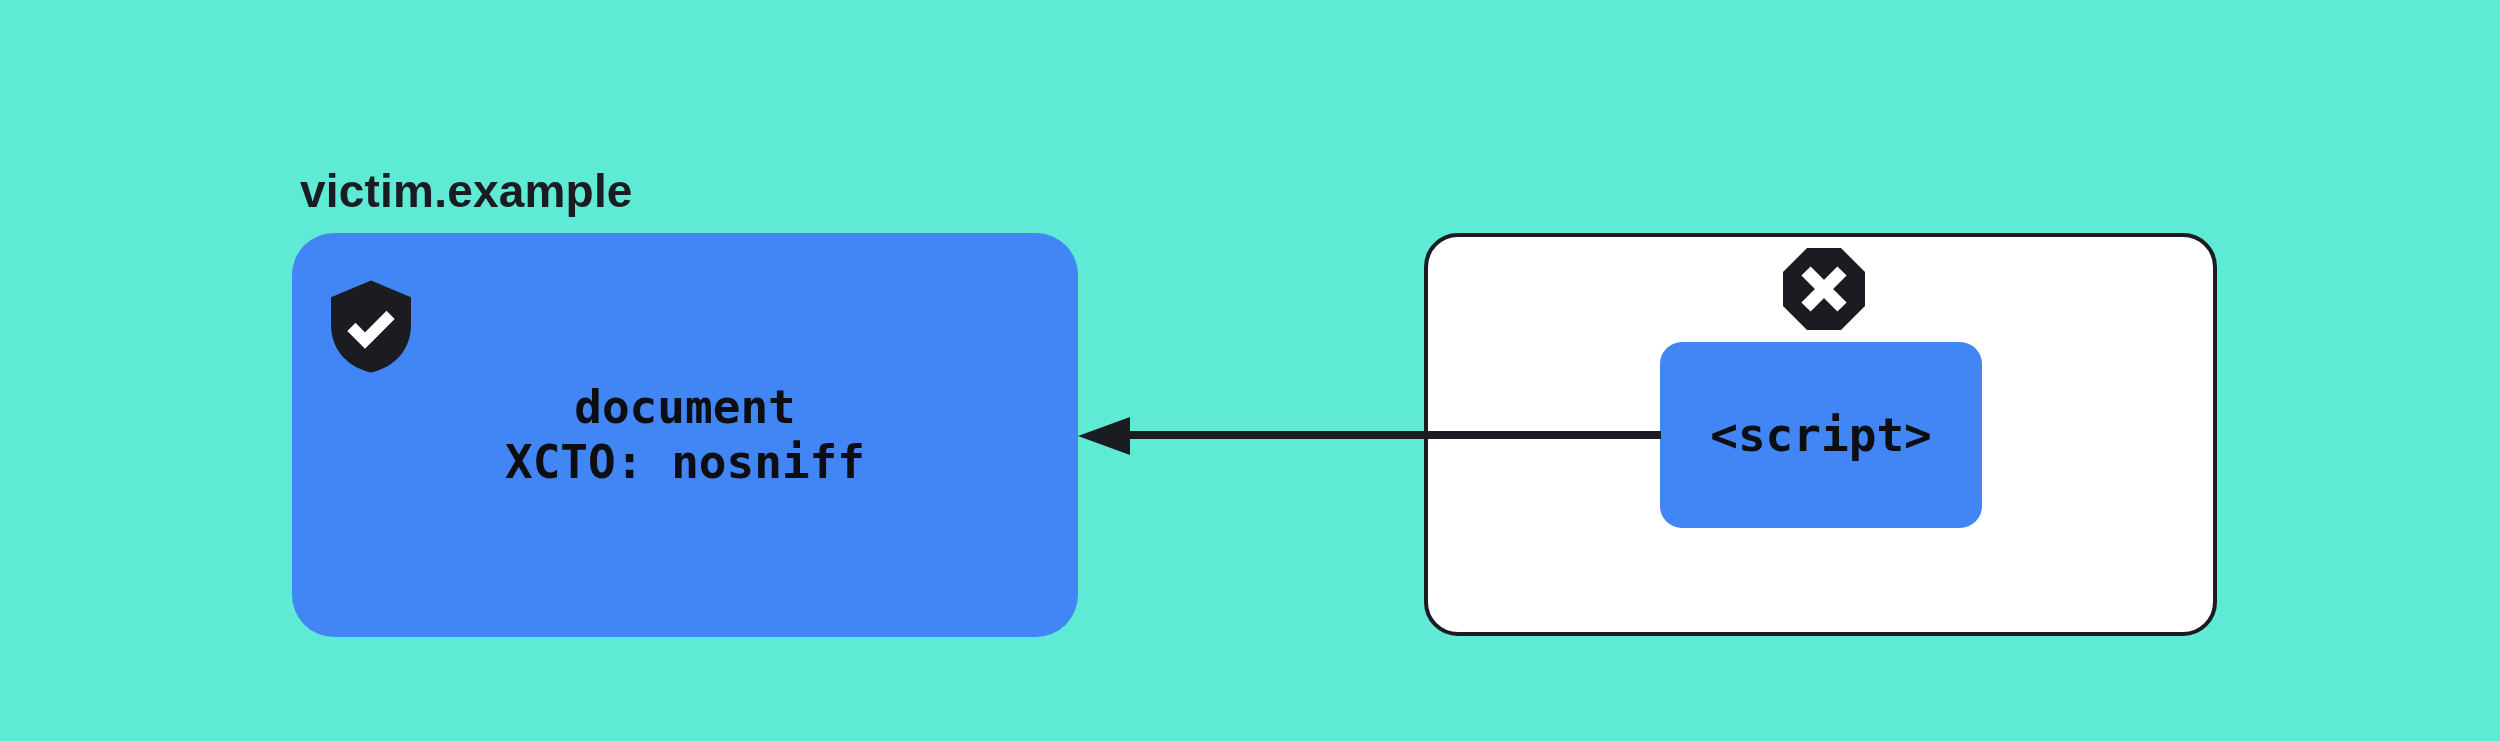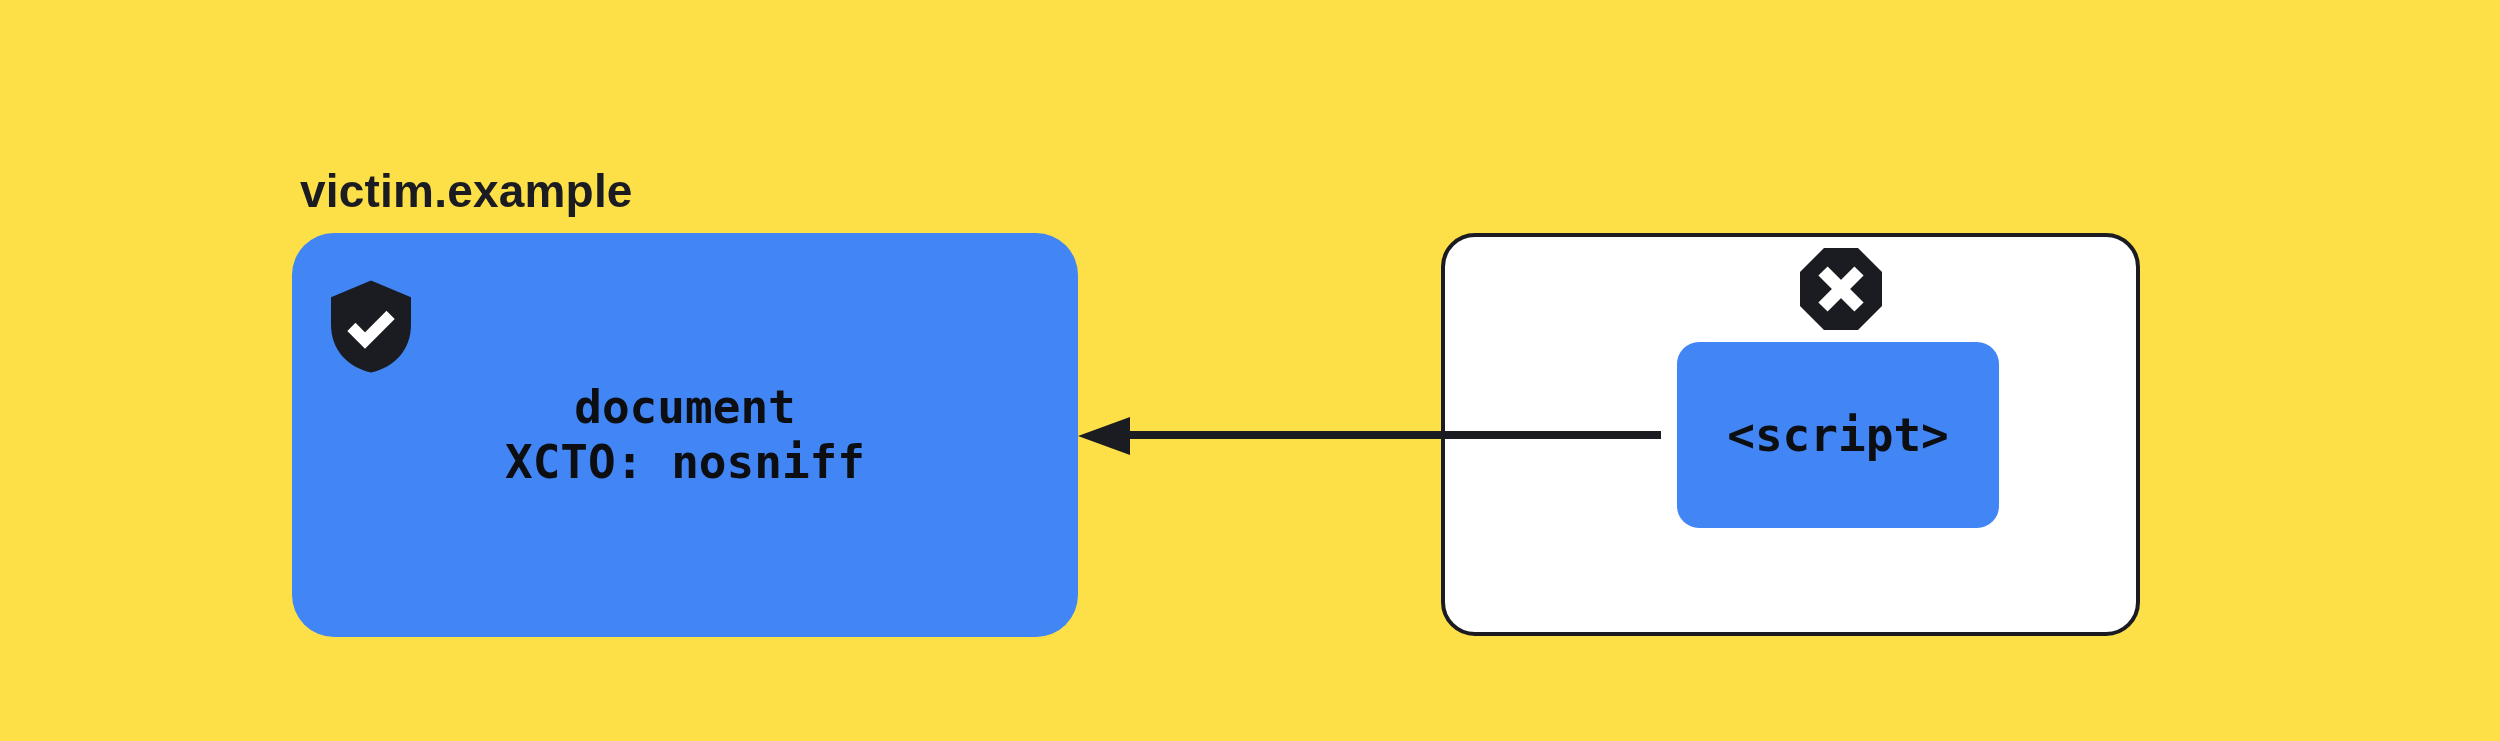--- a/index.html
+++ b/index.html
@@ -8,21 +8,21 @@
   }
   html, body {
     margin: 0;
     padding: 0;
     background: #ffffff;
   }
   .canvas {
     position: relative;
     width: 2500px;
     height: 741px;
-    background: #fde047;
+    background: #5eead4;
     overflow: hidden;
     font-family: "Liberation Sans", sans-serif;
   }
 
   
   .domain-label {
     position: absolute;
     font-weight: 700;
     font-size: 46px;
     line-height: 1;
@@ -68,27 +68,26 @@
     flex-direction: column;
     align-items: center;
     justify-content: center;
   }
 
   
   .attacker-box {
     position: absolute;
     left: 1424px;
     top: 233px;
-    width: 699px;
+    width: 793px;
     height: 403px;
     background: #ffffff;
     border: 4px solid var(--ink);
     border-radius: 34px;
     box-sizing: border-box;
-    margin-left: 17px;
   }
   .octagon-wrap {
     position: absolute;
     left: 355px;
     top: 11px;
     width: 82px;
     height: 82px;
   }
   .octagon-wrap svg { display: block; width: 100%; height: 100%; }
 

